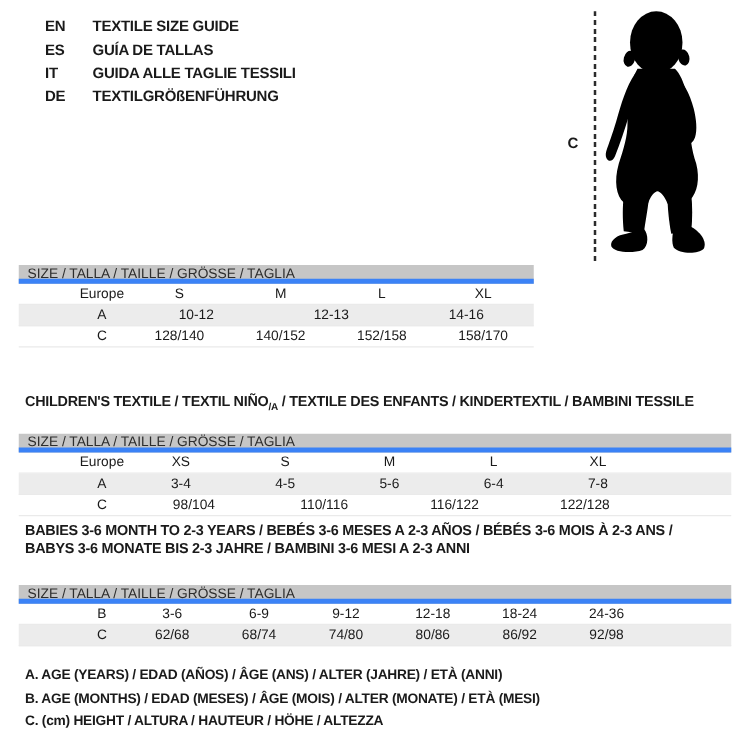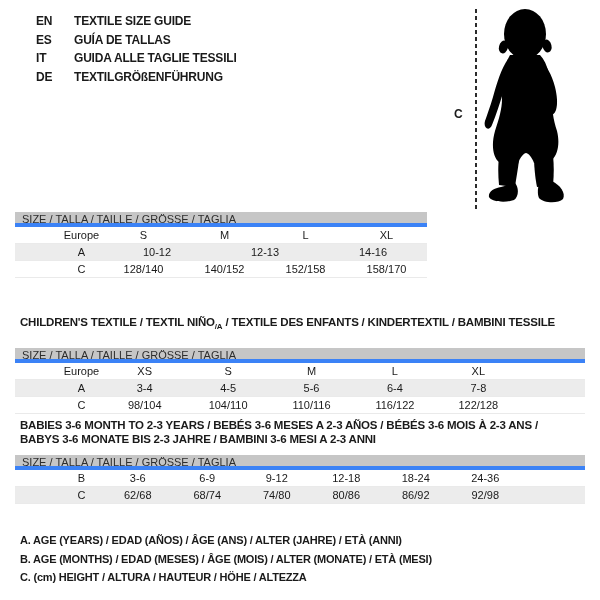--- a/index.html
+++ b/index.html
@@ -33,21 +33,21 @@
   .section { position: absolute; left: 15px; width: 585px; }
   .section-0 { top: 212px; }
   .section-1 { top: 316px; }
   .section-2 { top: 419px; }
   .section-title {
     padding-left: 5px; font-weight: bold; font-size: 11.5px;
     line-height: 13.5px; letter-spacing: -0.2px;
   }
   .section-title .sub { font-size: 8px; vertical-align: sub; }
   .section-0 .section-title, .section-1 .section-title { margin-bottom: 14px; }
-  .section-2 .section-title { margin-bottom: 9px; }
+  .section-2 .section-title { margin-bottom: 22px; }
 
   .size-table { background: #ffffff; }
   .section-0 .size-table { width: 412px; }
   .section-1 .size-table, .section-2 .size-table { width: 570px; }
   .table-header {
     background: #c6c6c6; color: #2d2d2d;
     height: 15px; line-height: 15px; font-size: 11px;
     padding-left: 7px; border-bottom: 4px solid #3b82f6;
   }
   .table-row { display: flex; height: 17px; line-height: 16px; font-size: 11px; border-bottom: 1px solid #eaeaea; }
@@ -154,21 +154,20 @@
             <div class="cell label">A</div>
             <div class="cell">3-4</div>
             <div class="cell">4-5</div>
             <div class="cell">5-6</div>
             <div class="cell">6-4</div>
             <div class="cell">7-8</div>
           </div>
           <div class="table-row">
             <div class="cell label">C</div>
             <div class="cell">98/104</div>
-            <div class="cell">104/110</div>
             <div class="cell">110/116</div>
             <div class="cell">116/122</div>
             <div class="cell">122/128</div>
           </div>
         </div>
       </div>
       <div class="section section-2">
         <div class="section-title"><span>BABIES 3-6 MONTH TO 2-3 YEARS / BEBÉS 3-6 MESES A 2-3 AÑOS / BÉBÉS 3-6 MOIS À 2-3 ANS /</span><br><span>BABYS 3-6 MONATE BIS 2-3 JAHRE / BAMBINI 3-6 MESI A 2-3 ANNI</span></div>
         <div class="size-table">
           <div class="table-header">SIZE / TALLA / TAILLE / GRÖSSE / TAGLIA</div>

